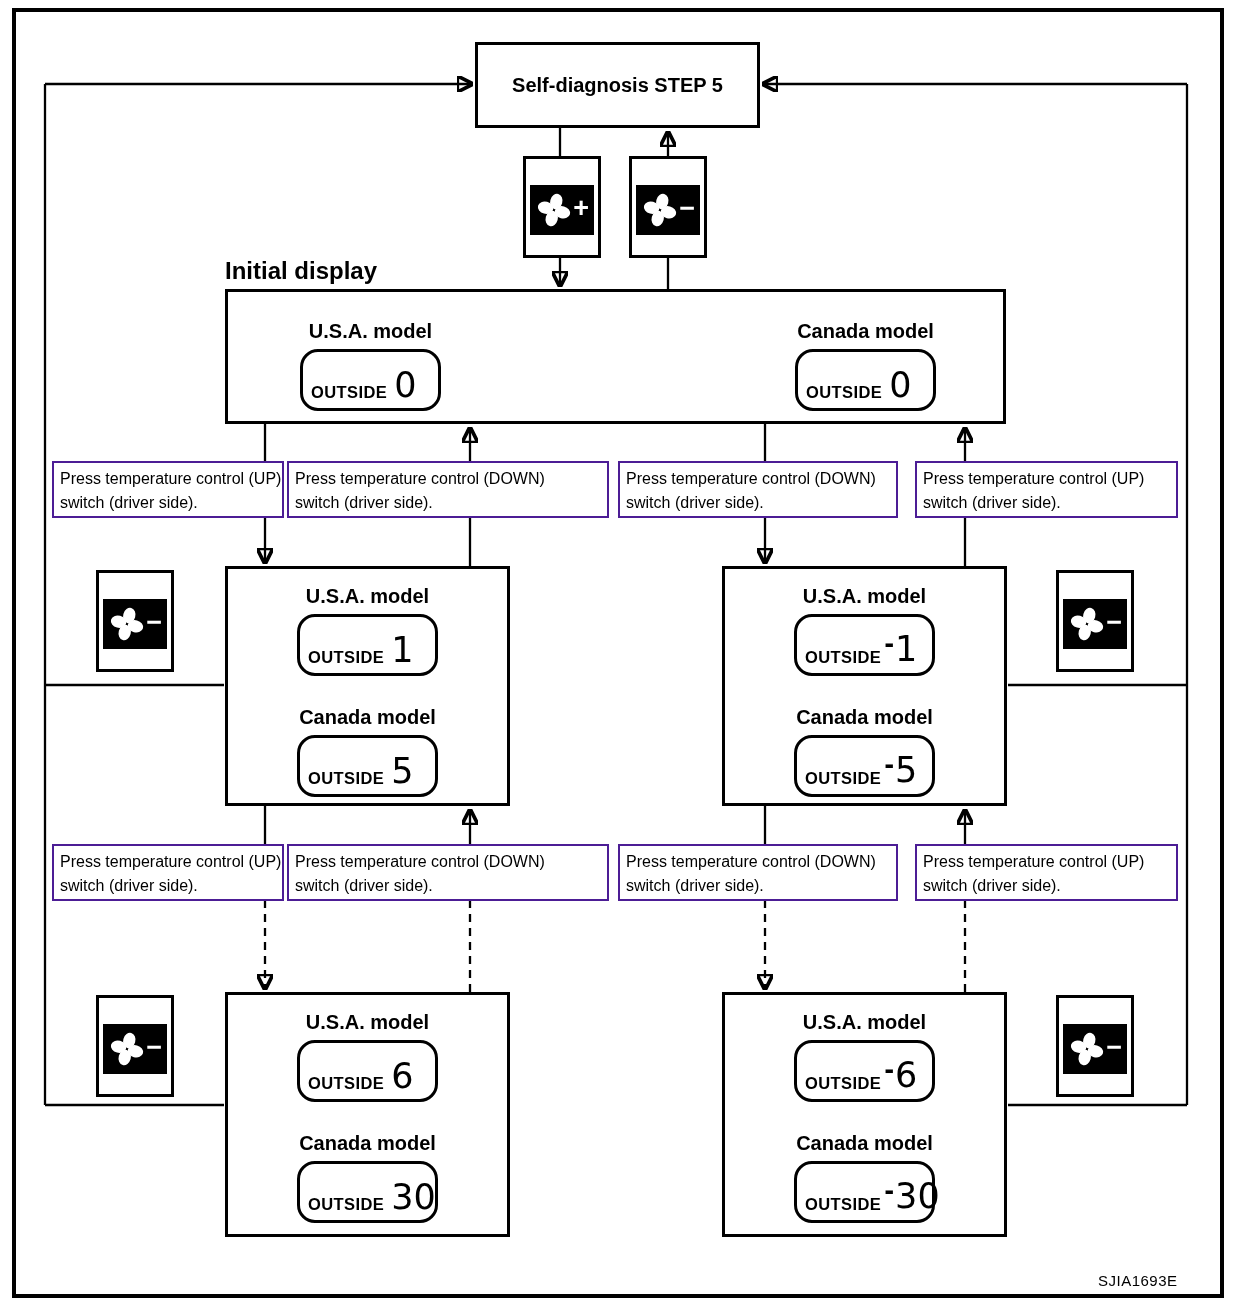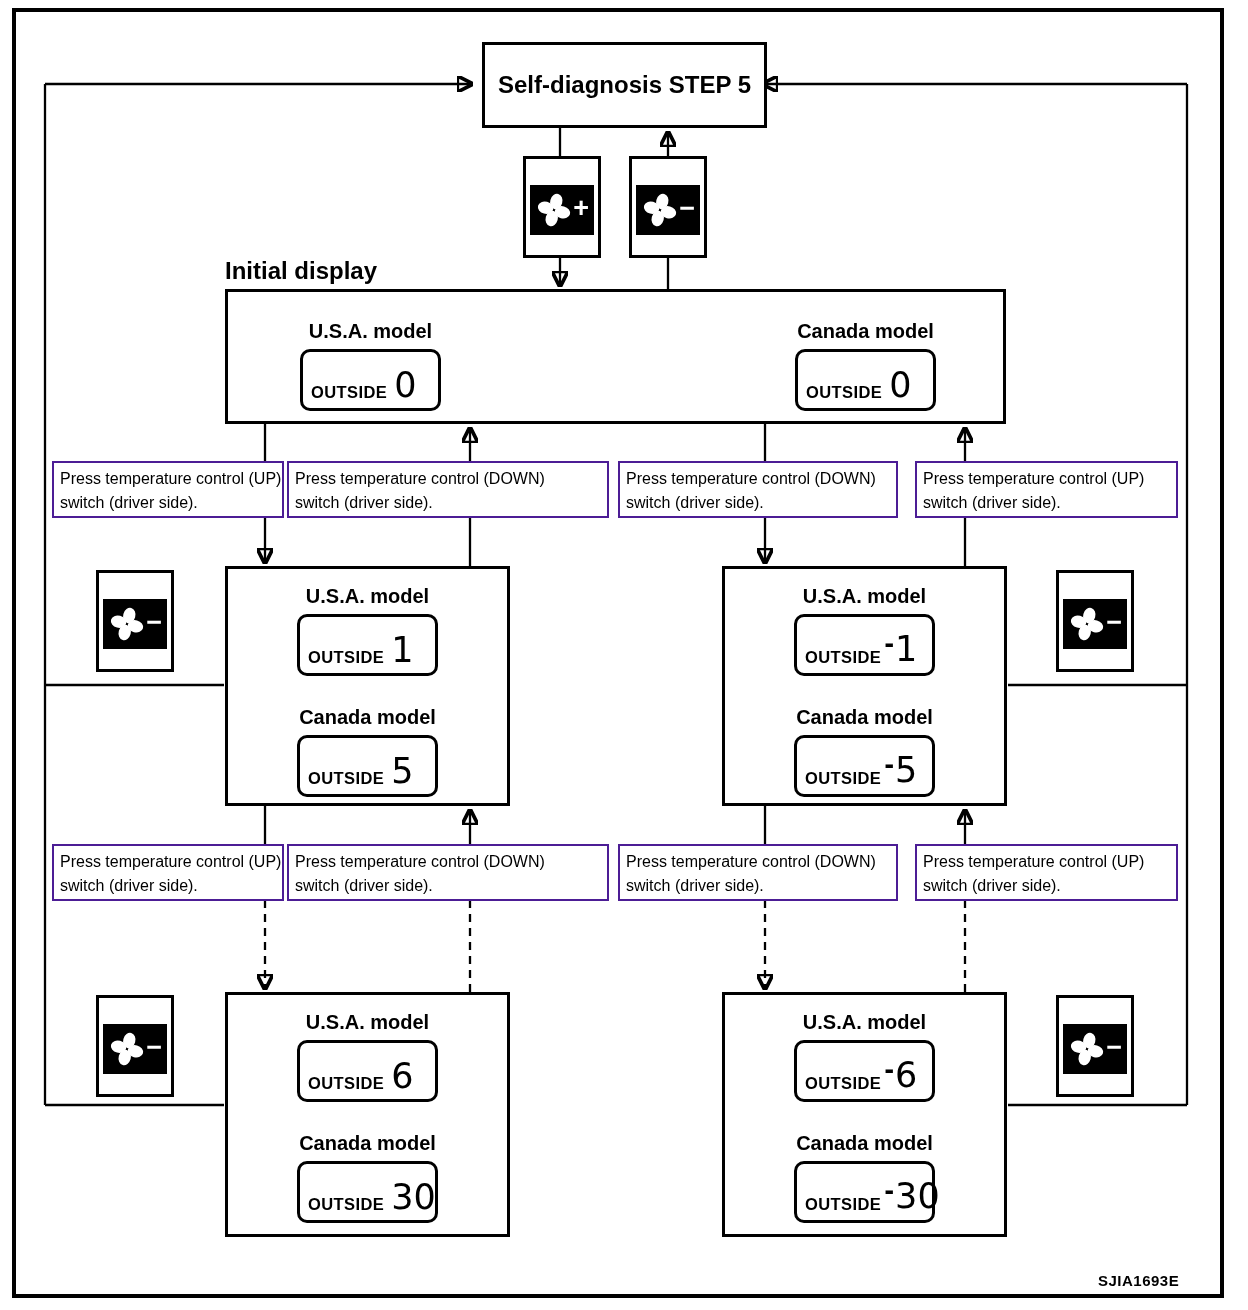--- a/index.html
+++ b/index.html
@@ -11,21 +11,21 @@
            border:4px solid #000; z-index:0; }
 
   svg.wires { position:absolute; left:0; top:0; z-index:1; }
   svg.wires path { stroke:#000; stroke-width:2.3; fill:none; }
   svg.wires path.dash { stroke-dasharray:8 6; }
 
   .box { position:absolute; background:#fff; border:3px solid #000; z-index:2; }
 
   .selfdiag { left:475px; top:42px; width:285px; height:86px;
               display:flex; align-items:center; justify-content:center;
-              font-weight:bold; font-size:24px;margin-left:7px; }
+              font-weight:bold; font-size:20px; }
 
   .fan-btn { position:absolute; width:78px; height:102px; background:#fff;
              border:3px solid #000; z-index:2; }
   .fan-screen { position:absolute; left:4px; right:4px; top:26px; height:50px;
                 background:#000; display:flex; align-items:center;
                 justify-content:space-between; padding:0 5px; }
   .fan-glyph { display:block; }
   .fan-sign { color:#fff; font-size:27px; font-weight:bold; line-height:1;
               transform:translateY(-2px); }
 
@@ -33,36 +33,36 @@
                 font-size:24px; z-index:2; }
   .initial { left:225px; top:289px; width:781px; height:135px; }
   .init-group { position:absolute; top:28px; width:141px; text-align:center; }
 
   .state-box { position:absolute; width:285px; background:#fff; border:3px solid #000;
                z-index:2; display:flex; flex-direction:column; align-items:center;
                padding-top:16px; }
   .model-label { font-weight:bold; font-size:20px; margin-bottom:6px; white-space:nowrap; }
   .gap-top { margin-top:30px; }
 
-  .lcd { width:141px; height:62px; border:3px solid #000; border-radius:10px;
+  .lcd { width:141px; height:62px; border:3px solid #000; border-radius:18px;
          background:#fff; display:flex; align-items:flex-end; justify-content:flex-start;
          padding:0 4px 8px 8px; white-space:nowrap; margin:0 auto; }
   .lcd-label { font-weight:bold; font-size:16.5px; letter-spacing:0.4px; line-height:1; }
   .lcd-value { font-family:"DejaVu Sans", sans-serif; font-size:35px; line-height:0.82;
                margin-left:7px; }
   .lcd-value.negative { margin-left:3px; }
   .lcd-value .minus { display:inline-block; font-size:24px; font-weight:bold;
                       line-height:1; transform:translateY(-9px); margin-right:1px; }
 
   .press-box { position:absolute; height:57px; background:#fff; border:2px solid #4c1d95;
                z-index:3; font-size:16px; line-height:24px; padding:4px 6px;
                white-space:nowrap; }
 
   .figure-code { position:absolute; left:1098px; top:1272px; font-size:15px;
-                 letter-spacing:0.5px; z-index:2;font-weight:bold; }
+                 letter-spacing:0.5px; z-index:2; }
 </style>
 </head>
 <body>
 
 <div class="canvas">
 
   <div class="frame"></div>
 
   <svg class="wires" width="1248" height="1310" viewBox="0 0 1248 1310">
     <defs>

